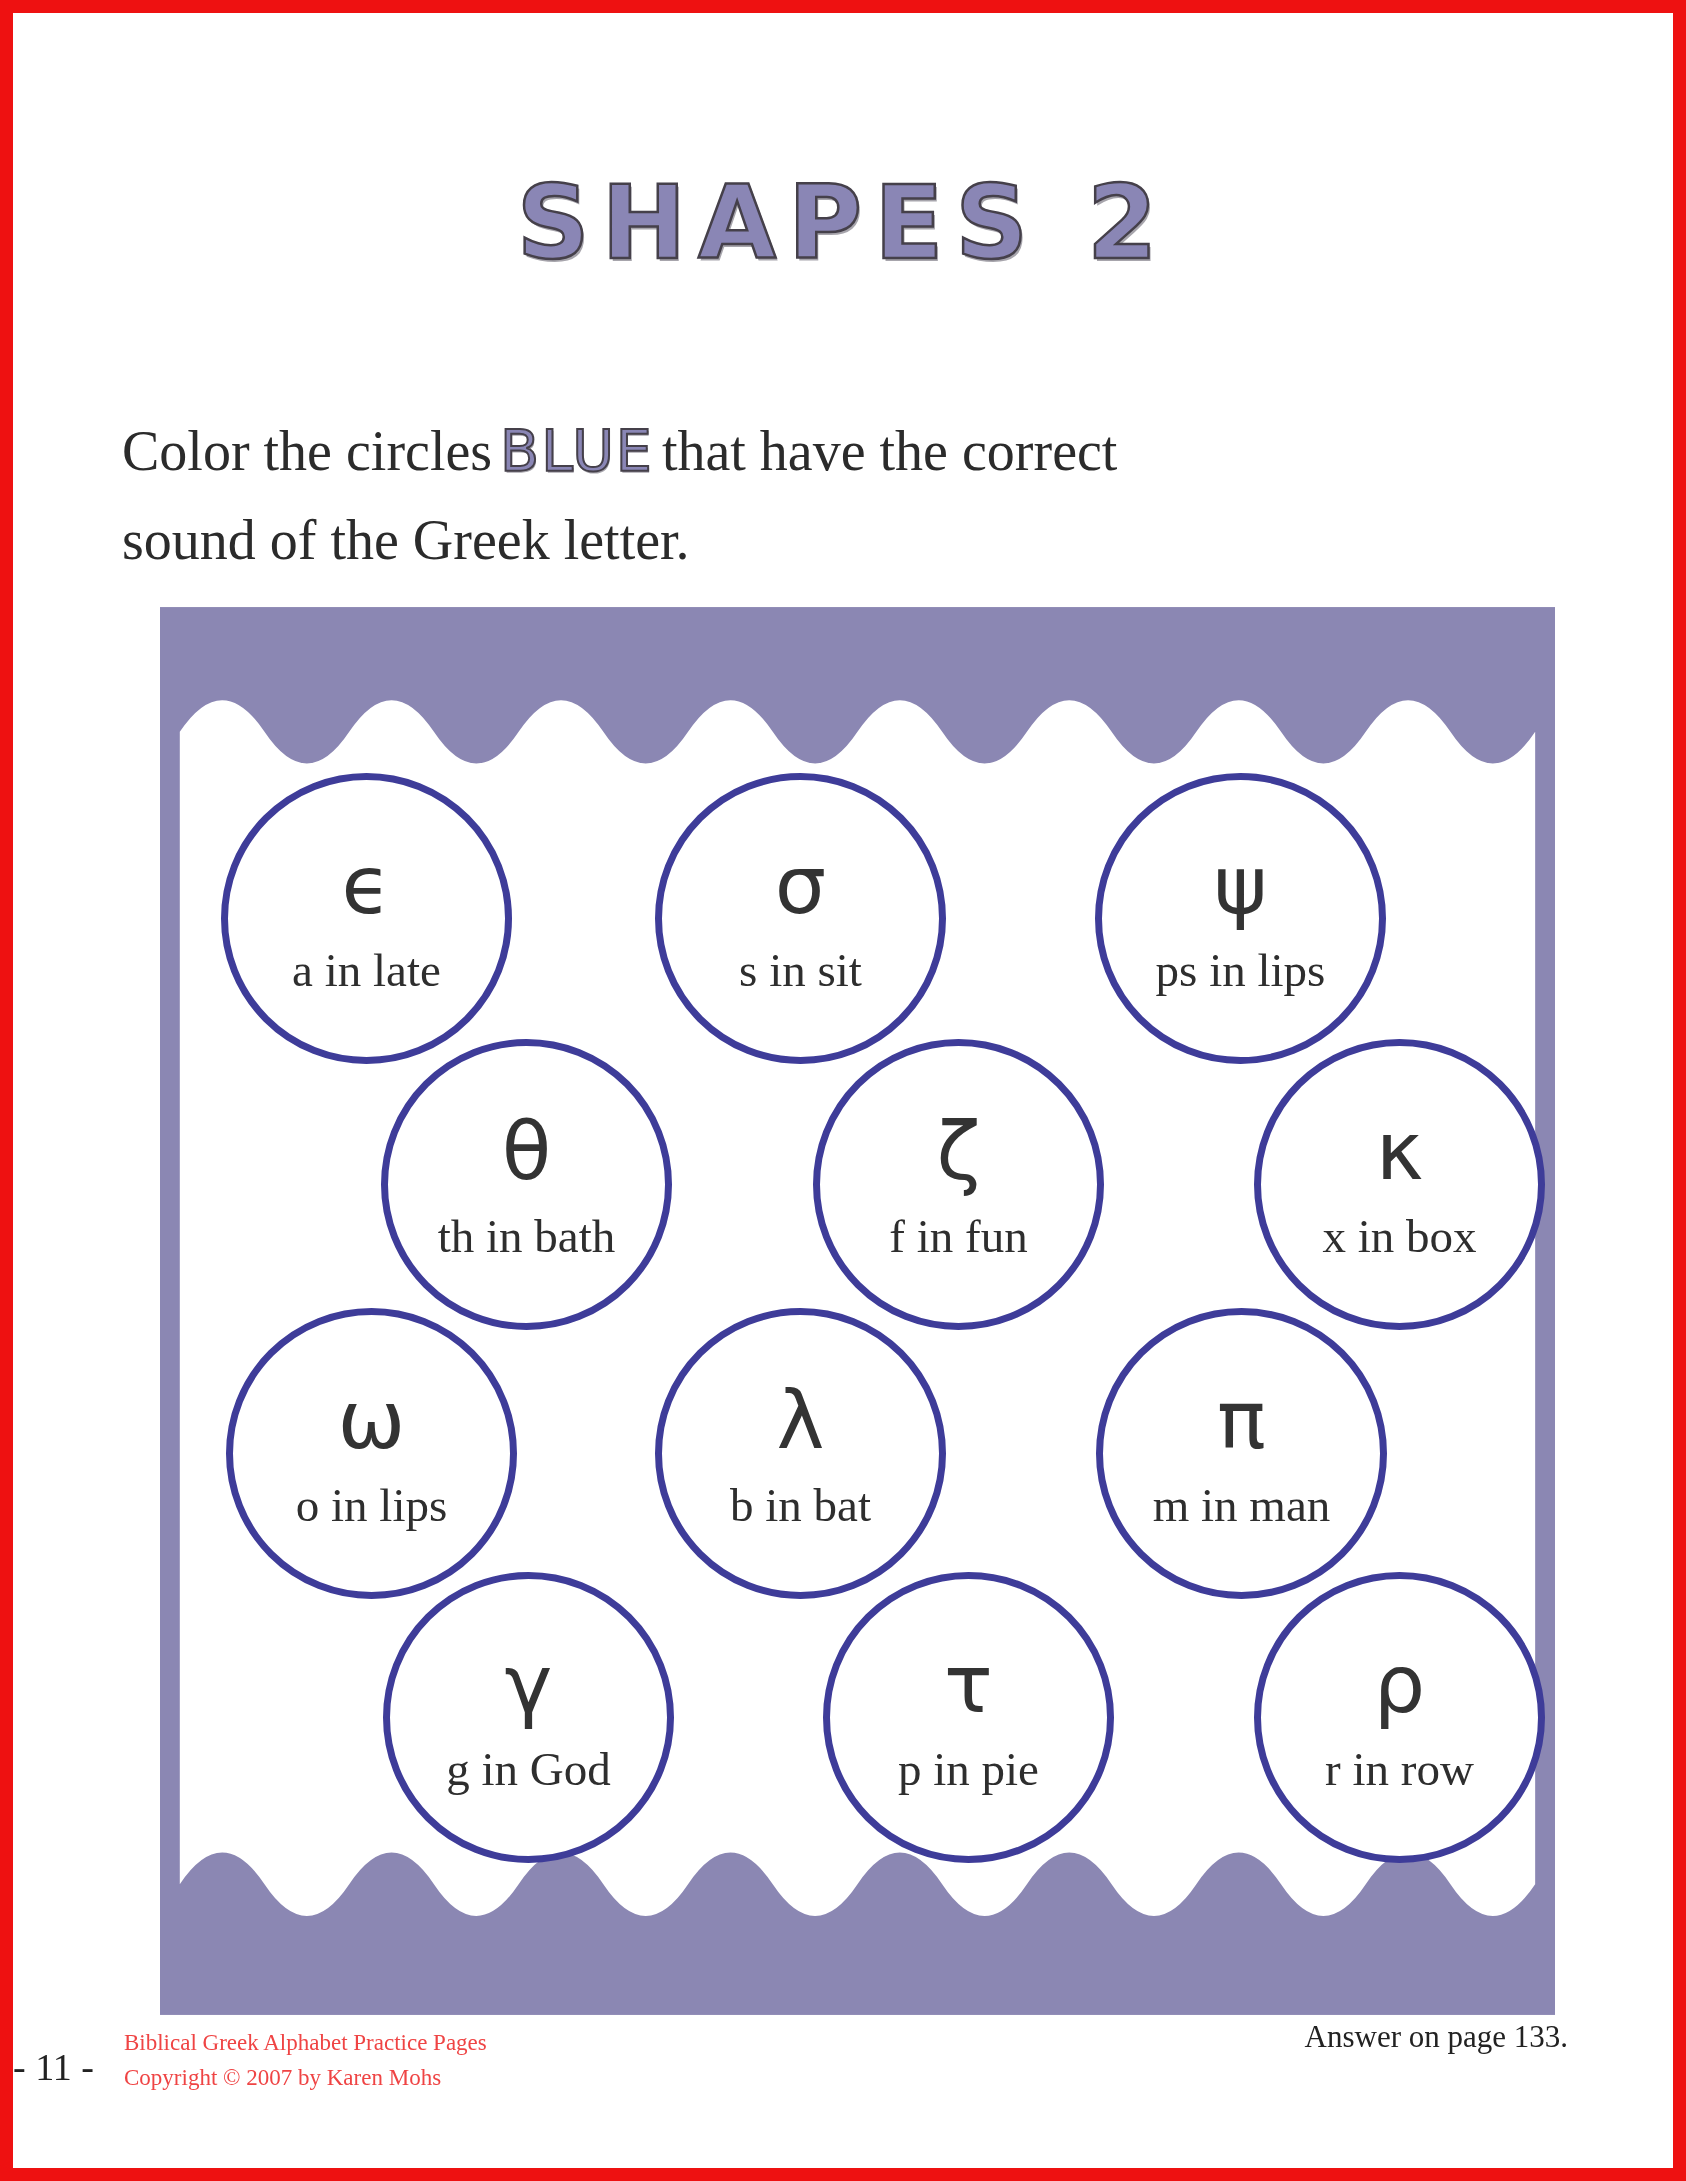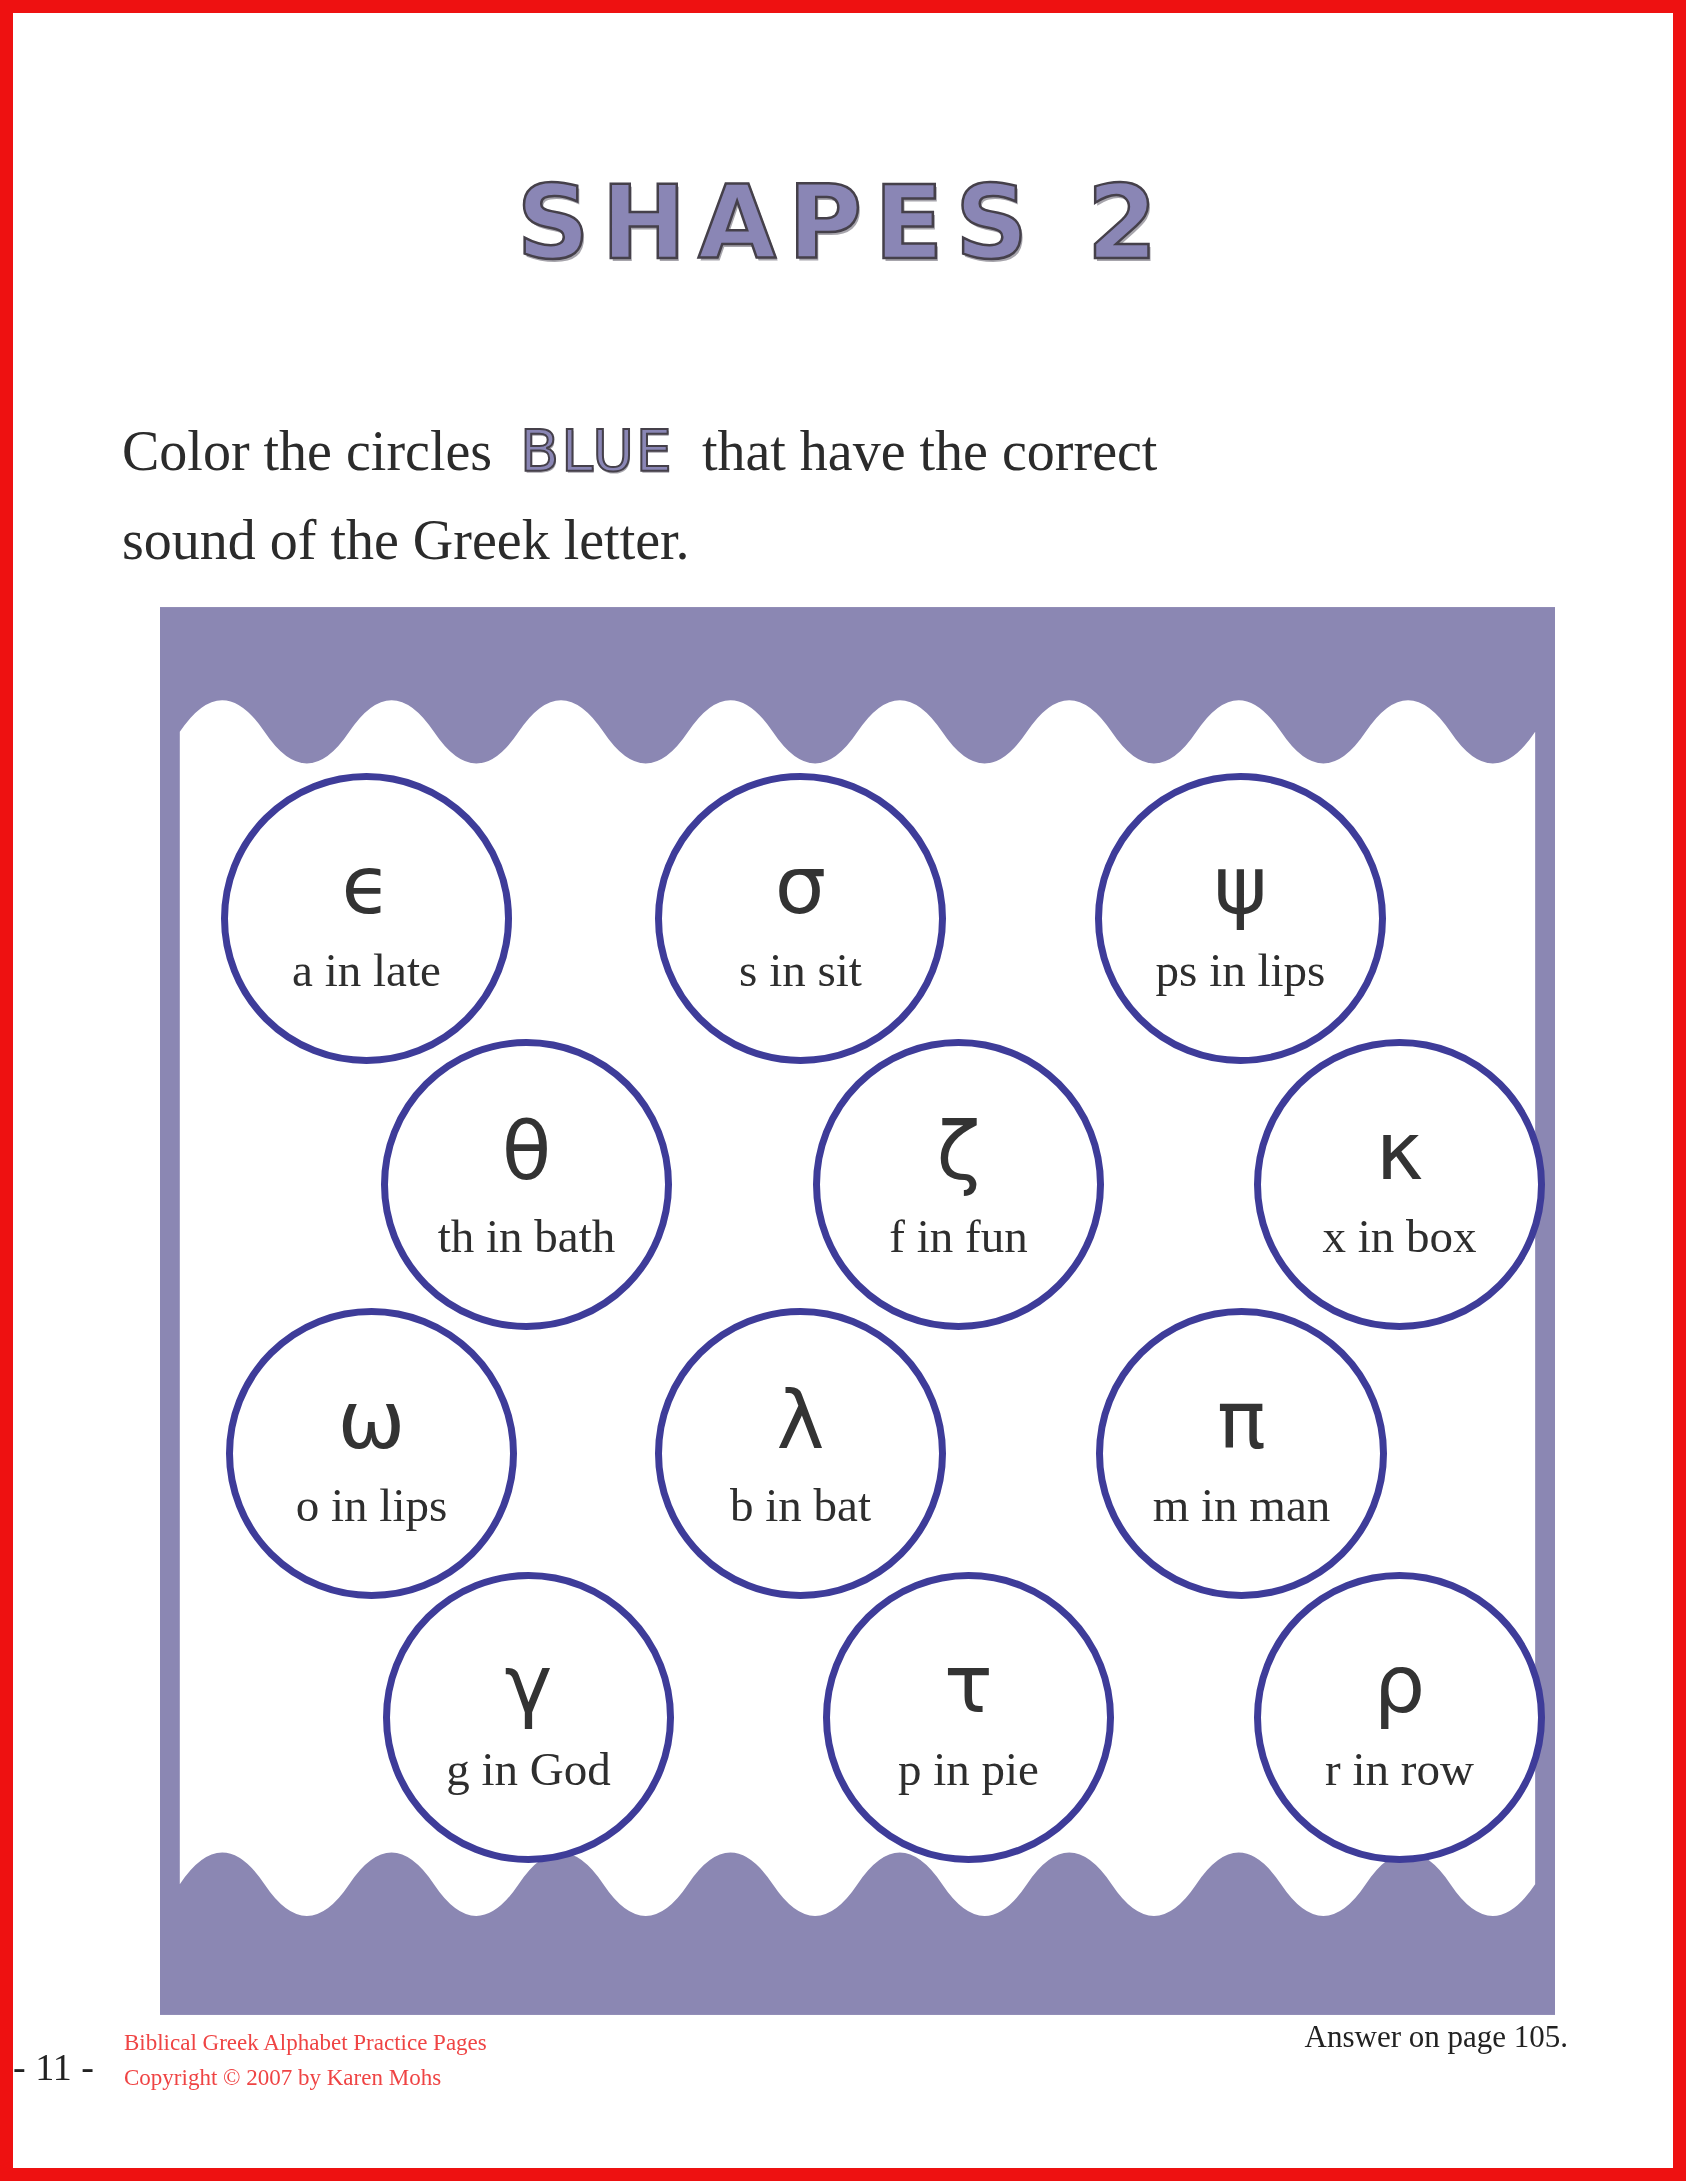--- a/index.html
+++ b/index.html
@@ -28,21 +28,21 @@
   }
   
   .instruction{
     position:absolute;
     left:109px; top:394px;
     width:1465px;
     font-size:56px;
     color:#2b2b2b;
     line-height:89px;
   }
-  .instr-line1{display:flex;align-items:flex-start;gap:28px;}
+  .instr-line1{display:flex;align-items:flex-start;gap:8px;}
   .hl{
     font-family:"DejaVu Sans", sans-serif;
     font-weight:normal;
     font-size:57px;
     letter-spacing:2px;
     color:#8a86b5;
     -webkit-text-stroke:2px #45404a;
     text-shadow:1px 2px 0 rgba(60,55,70,0.45);
   }
   
@@ -181,16 +181,16 @@
       <div class="letter">ρ</div>
       <div class="sound">r in row</div>
     </div>
   </div>
 
   <div class="footer-left">
     <div>Biblical Greek Alphabet Practice Pages</div>
     <div>Copyright © 2007 by Karen Mohs</div>
   </div>
   <div class="page-number">- 11 -</div>
-  <div class="answer-note">Answer on page 105.</div>
+  <div class="answer-note">Answer on page 133.</div>
 
 </div>
 
 
 </body></html>

